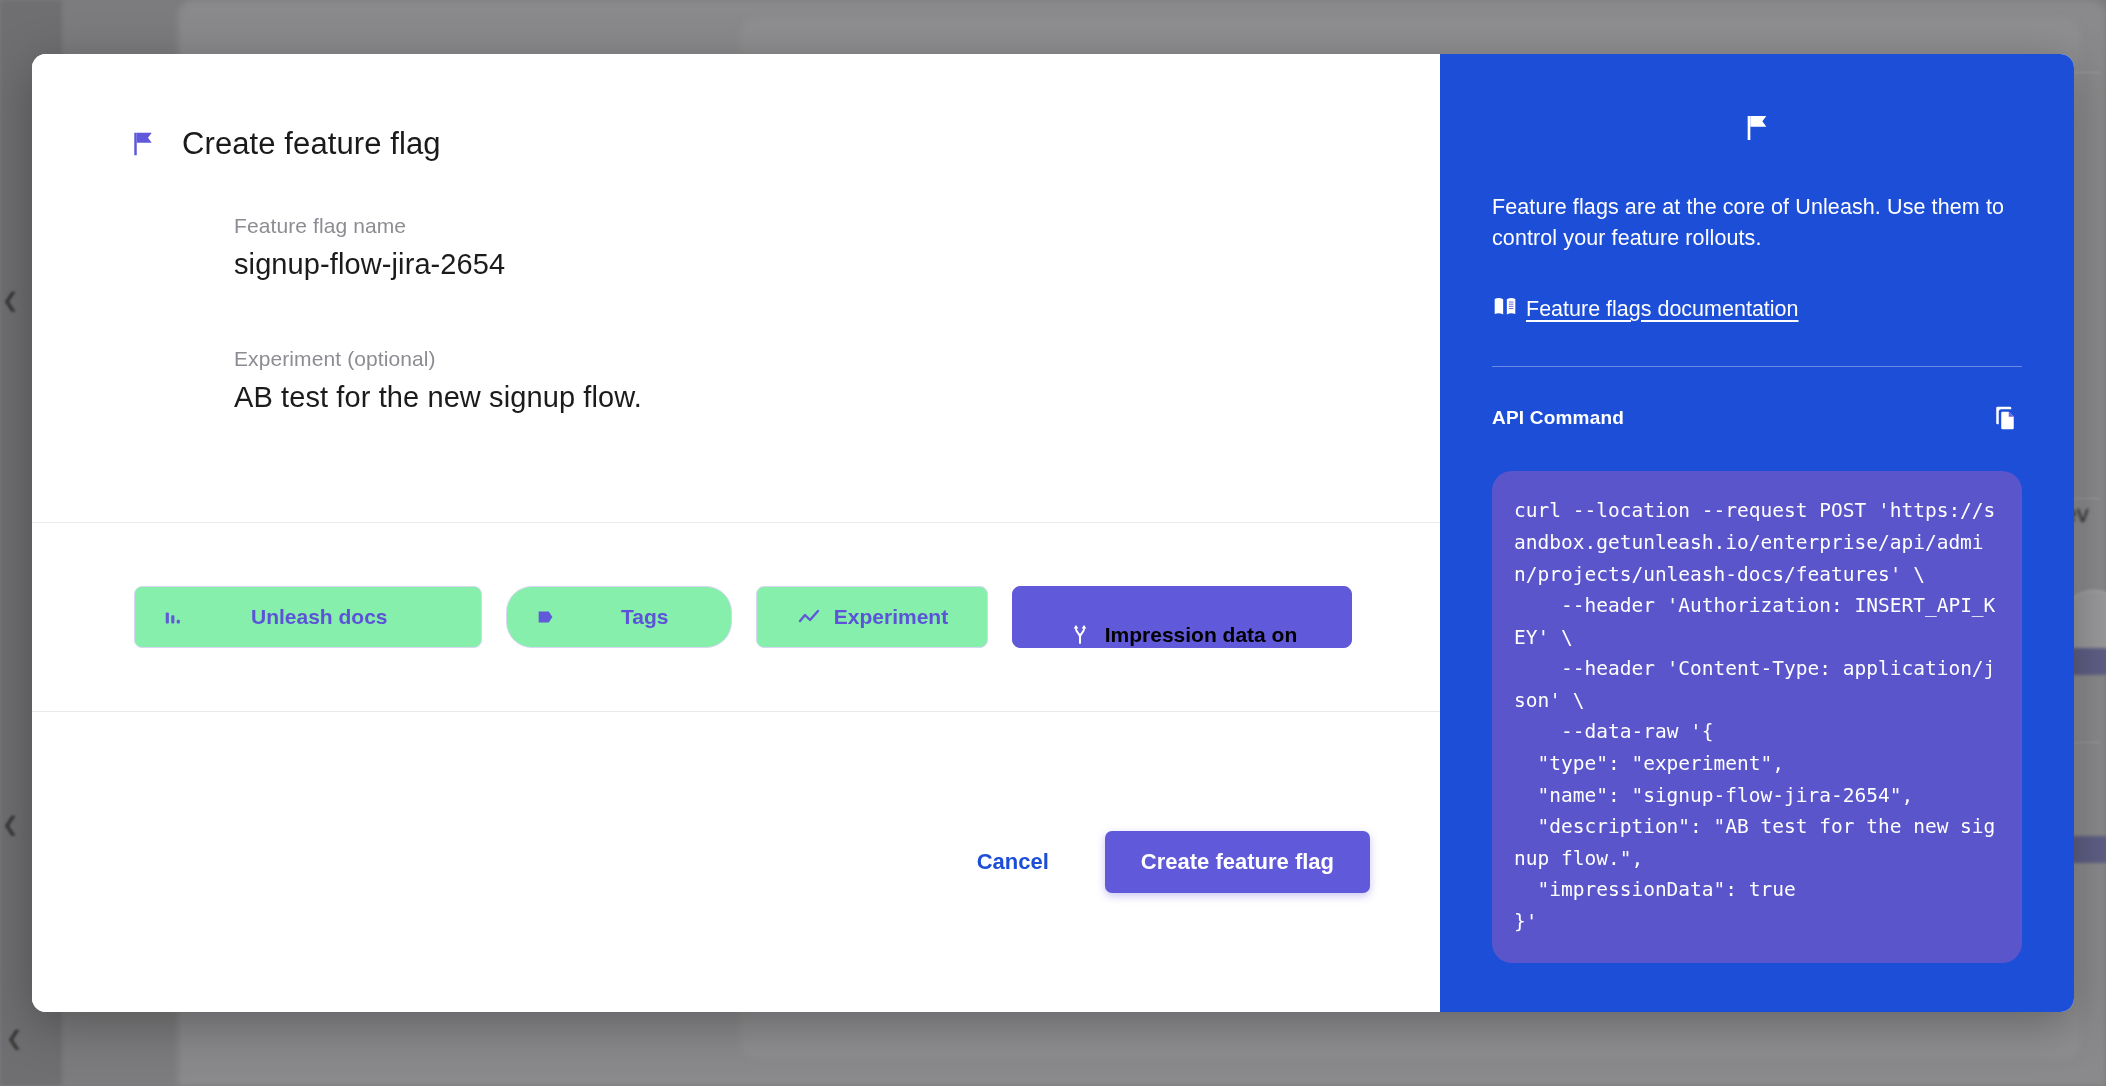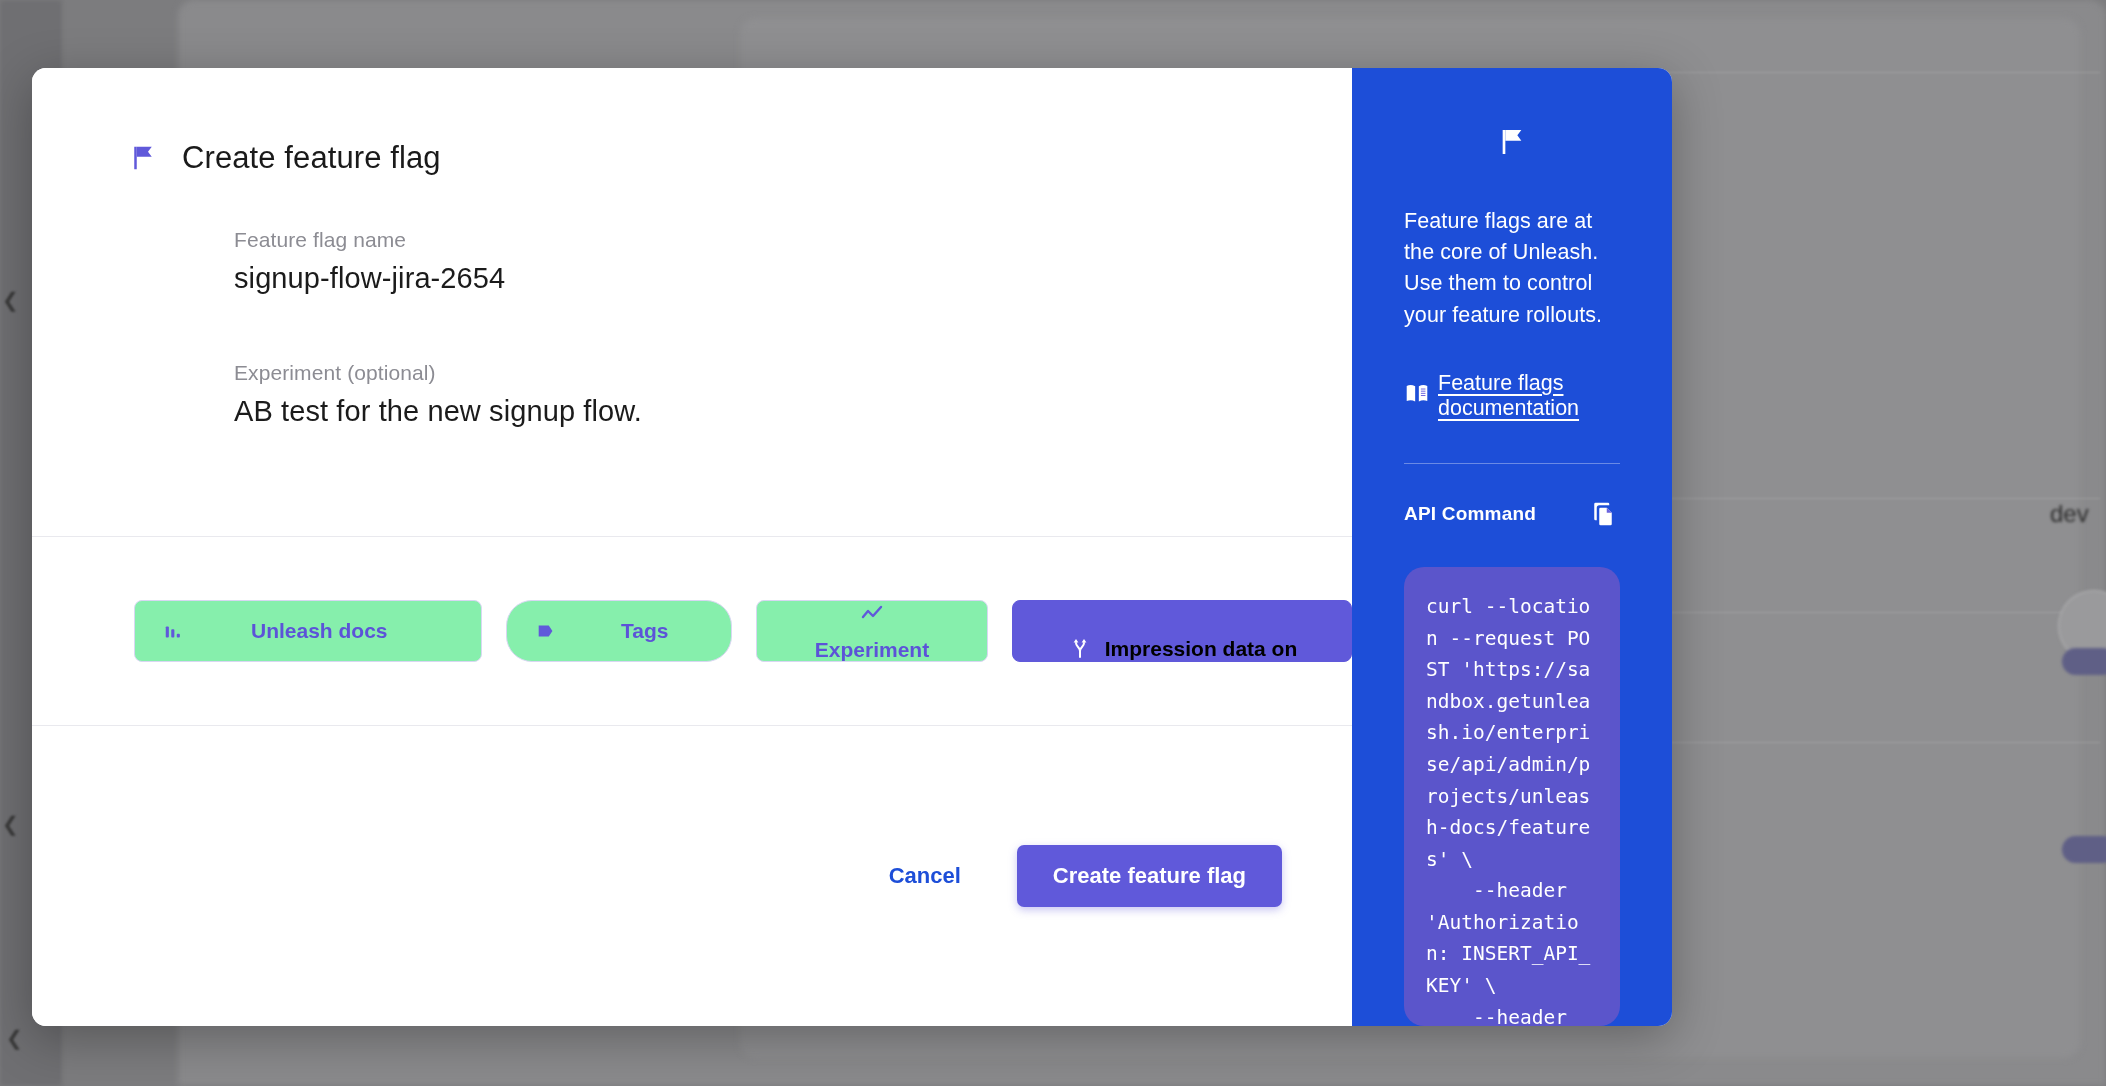--- a/index.html
+++ b/index.html
@@ -73,22 +73,22 @@
     position: absolute;
     color: #3a3a3a;
     font-size: 20px;
     filter: blur(1.2px);
   }
 
   
   .modal {
     position: absolute;
     left: 32px;
-    top: 68px;
-    width: 1640px;
+    top: 54px;
+    width: 2042px;
     height: 958px;
     display: flex;
     border-radius: 14px;
     background: #ffffff;
     box-shadow: 0 12px 50px rgba(0,0,0,0.30);
     overflow: hidden;
   }
 
   
   .form-col {
@@ -172,21 +172,21 @@
     display: flex;
     align-items: center;
     justify-content: center;
     width: 26px; height: 26px;
     flex: 0 0 26px;
   }
   .chip.w-docs  { width: 348px; justify-content: flex-start; }
   .chip.w-docs .chip-label { margin-left: 52px; }
   .chip.w-tags  { width: 226px; justify-content: flex-start; border-radius: 26px; }
   .chip.w-tags .chip-label { margin-left: 50px; }
-  .chip.w-exp   { width: 232px; flex-direction: column; }
+  .chip.w-exp   { width: 232px; }
   .chip.active {
     background: #6059da;
     border-color: #6059da;
     color: #000000;
     width: 340px;
     align-items: flex-end;
   }
 
   
   .footer {

